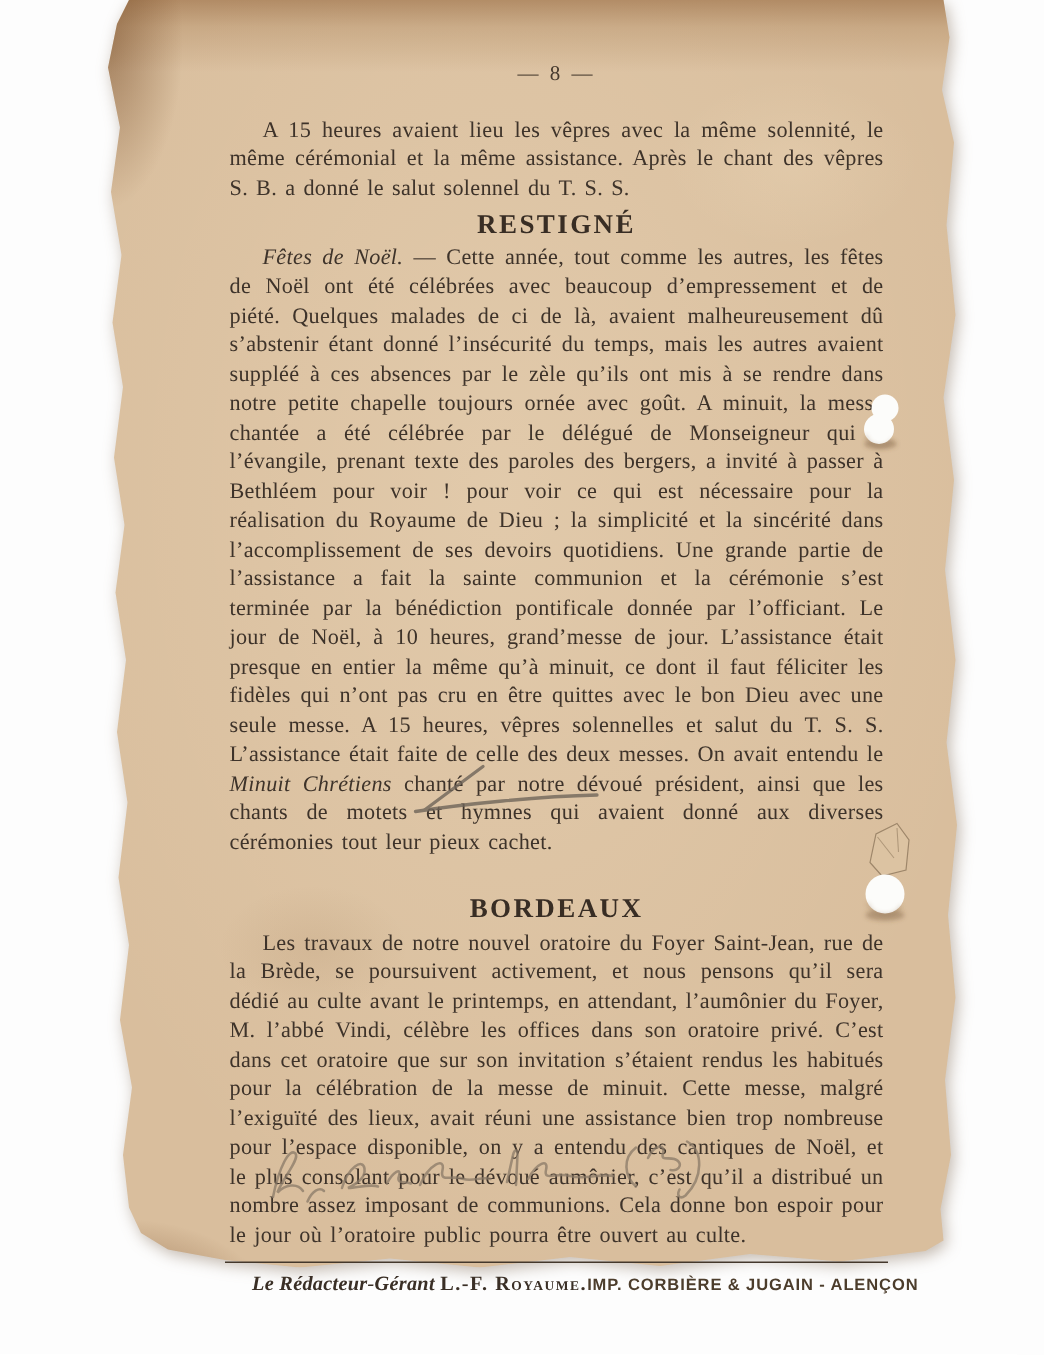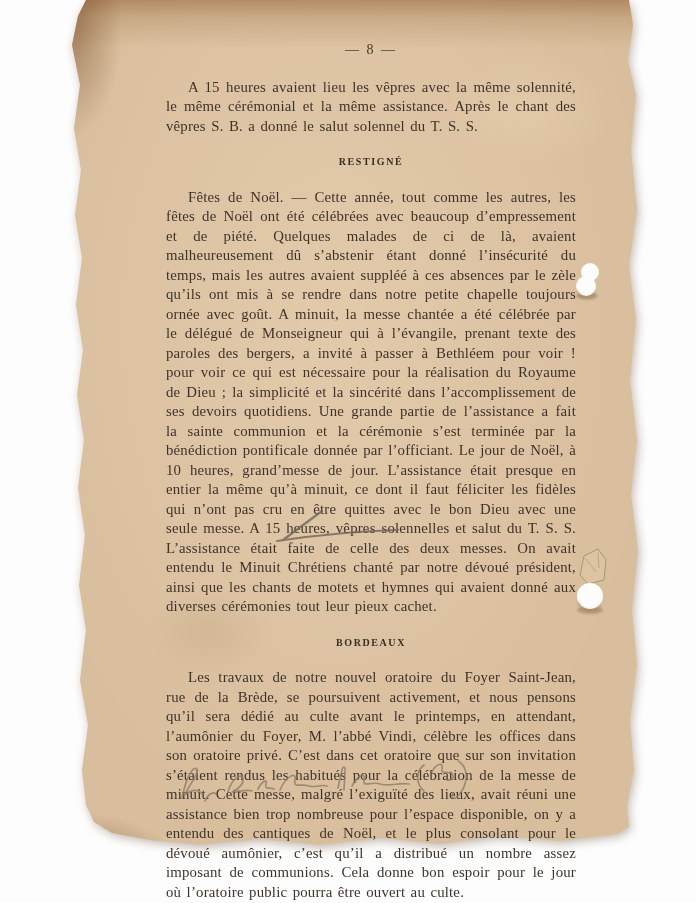--- a/index.html
+++ b/index.html
@@ -39,28 +39,28 @@
   }
   .content{
     position:absolute;left:150px;top:40px;width:442px;
     color:#3e332a;font-size:14.8px;line-height:19.5px;
     letter-spacing:.2px;
   }
   .page-number{
     text-align:center;font-size:14px;letter-spacing:2px;margin:0 0 18px 0;color:#463a2e;
   }
   p.body{
-    margin:16px;text-align:justify;text-indent:22px;word-spacing:1.5px;
+    margin:3px;text-align:justify;text-indent:22px;word-spacing:1.5px;
   }
   h2.sec{
-    margin:4px 0 3px 0;text-align:center;font-size:10px;font-weight:bold;
+    margin:4px 0 3px 0;text-align:center;font-size:18px;font-weight:bold;
     letter-spacing:1.6px;color:#382d24;
   }
-  h2.sec.bordeaux{margin:6px 0 4px 0;}
-  .it{}
+  h2.sec.bordeaux{margin:24px 0 4px 0;}
+  .it{font-style:italic;}
   .footer{
     margin-top:7px;border-top:1.5px solid #44382c;padding:4px 6px 0 18px;
     display:flex;justify-content:space-between;align-items:baseline;
   }
   .editor{font-size:13.5px;color:#3a2f26;white-space:nowrap;}
   .ed-label{font-weight:bold;font-style:italic;}
   .ed-name{font-weight:bold;font-variant:small-caps;letter-spacing:1px;}
   .printer{
     font-size:11px;font-weight:bold;letter-spacing:.6px;color:#4c3d2c;
     font-family:"Liberation Sans","DejaVu Sans",sans-serif;white-space:nowrap;

